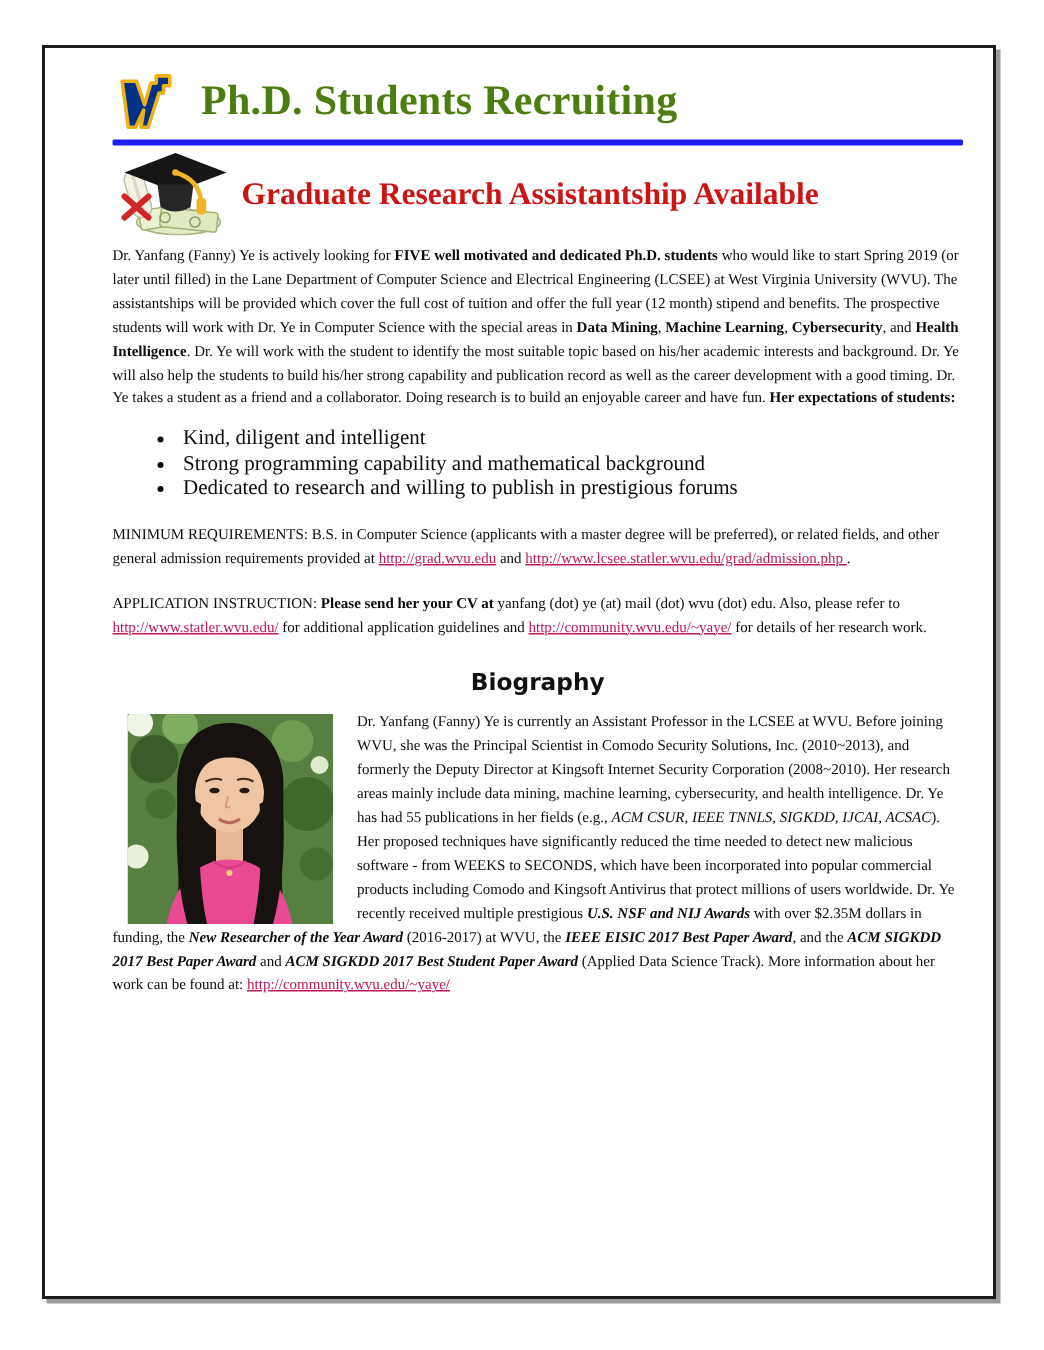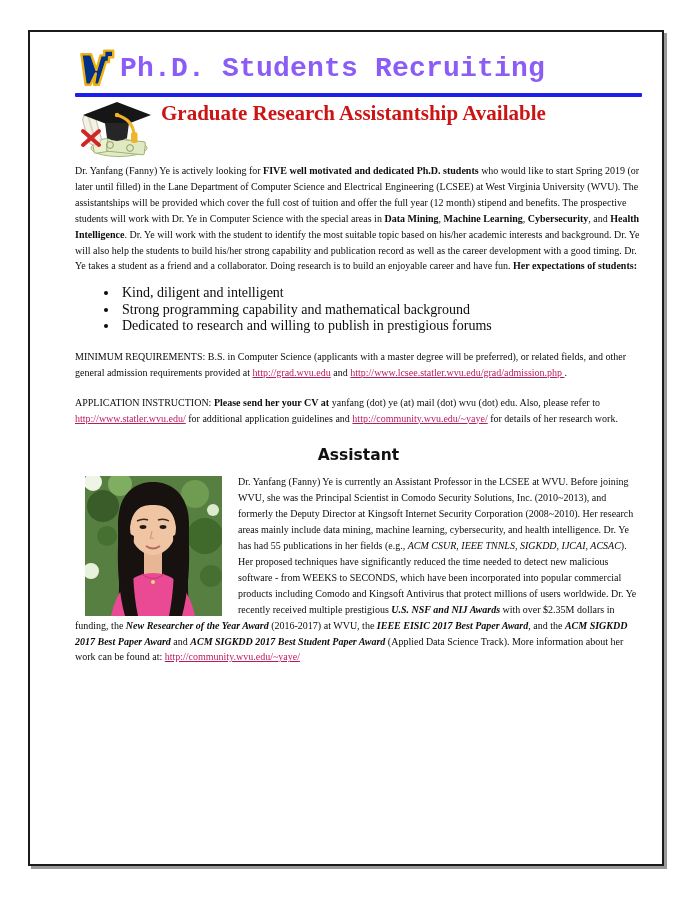--- a/index.html
+++ b/index.html
@@ -9,24 +9,24 @@
     -webkit-font-smoothing:antialiased;
   }
   .sheet{
     position:absolute;left:28px;top:30px;width:636px;height:836px;
     box-sizing:border-box;background:#fff;border:2px solid #1b1b1b;
     box-shadow:3px 3px 0 #999;padding:14px 20px 0 45px;overflow:hidden;
   }
   
   .hdr{display:flex;align-items:center;margin-left:4px;height:44px;}
   .wv-logo{width:36px;height:42px;display:inline-block;flex:0 0 auto;}
-  .title{font-size:28px;font-weight:bold;margin:0 0 0 5px;letter-spacing:0.2px;color:#8b5cf6;font-family:Liberation Mono, monospace;}
+  .title{font-size:28px;font-weight:bold;margin:0 0 0 19px;letter-spacing:0.2px;color:#4d7c0f;font-family:Liberation Serif, serif;}
   .rule{height:4px;background:#1e1eee;margin-top:3px;border-radius:1px;}
   
-  .subhdr{display:flex;align-items:flex-start;margin-top:4px;height:56px;}
+  .subhdr{display:flex;align-items:center;margin-top:4px;height:56px;}
   .cap-icon{width:82px;height:56px;display:inline-block;flex:0 0 auto;}
   .red-heading{font-size:21px;font-weight:bold;color:#cc1414;margin:0 0 0 4px;font-family:"Liberation Serif",serif;}
   
   .para{font-size:10px;line-height:15.9px;margin:6px 0 0 0;text-align:left;}
   .para.gap{margin-top:14px;}
   ul.bullets{margin:11px 0 0 0;padding:0 0 0 44px;}
   ul.bullets li{font-size:14px;line-height:16.5px;padding-left:3px;}
   .seg-b{font-weight:bold;}
   .seg-i{font-style:italic;}
   .seg-bi{font-weight:bold;font-style:italic;}
@@ -85,21 +85,21 @@
   <ul class="bullets">
       <li>Kind, diligent and intelligent</li>
       <li>Strong programming capability and mathematical background</li>
       <li>Dedicated to research and willing to publish in prestigious forums</li>
     </ul>
 
   <p class="para gap"><span class="seg-n">MINIMUM REQUIREMENTS: B.S. in Computer Science (applicants with a master degree will be preferred), or related fields, and other general admission requirements provided at </span><a class="seg-a" href="#">http://grad.wvu.edu</a><span class="seg-n"> and </span><a class="seg-a" href="#">http://www.lcsee.statler.wvu.edu/grad/admission.php </a><span class="seg-n">.</span></p>
 
   <p class="para gap"><span class="seg-n">APPLICATION INSTRUCTION: </span><span class="seg-b">Please send her your CV at </span><span class="seg-n">yanfang (dot) ye (at) mail (dot) wvu (dot) edu.  Also, please refer to </span><a class="seg-a" href="#">http://www.statler.wvu.edu/</a><span class="seg-n">  for additional application guidelines and </span><a class="seg-a" href="#">http://community.wvu.edu/~yaye/</a><span class="seg-n"> for details of her research work.</span></p>
 
-  <h3 class="bio-h">Assistant</h3>
+  <h3 class="bio-h">Biography</h3>
 
   <div class="bio">
     <span class="photo">
       <svg viewBox="0 0 137 140" width="137" height="140" aria-hidden="true" preserveAspectRatio="none">
 
         <rect width="137" height="140" fill="#567f41"></rect>
         <circle cx="18" cy="30" r="16" fill="#3a5c28"></circle>
         <circle cx="120" cy="60" r="18" fill="#3f6a2c"></circle>
         <circle cx="110" cy="18" r="14" fill="#6f9c51"></circle>
         <circle cx="35" cy="8" r="12" fill="#7fae61"></circle>

